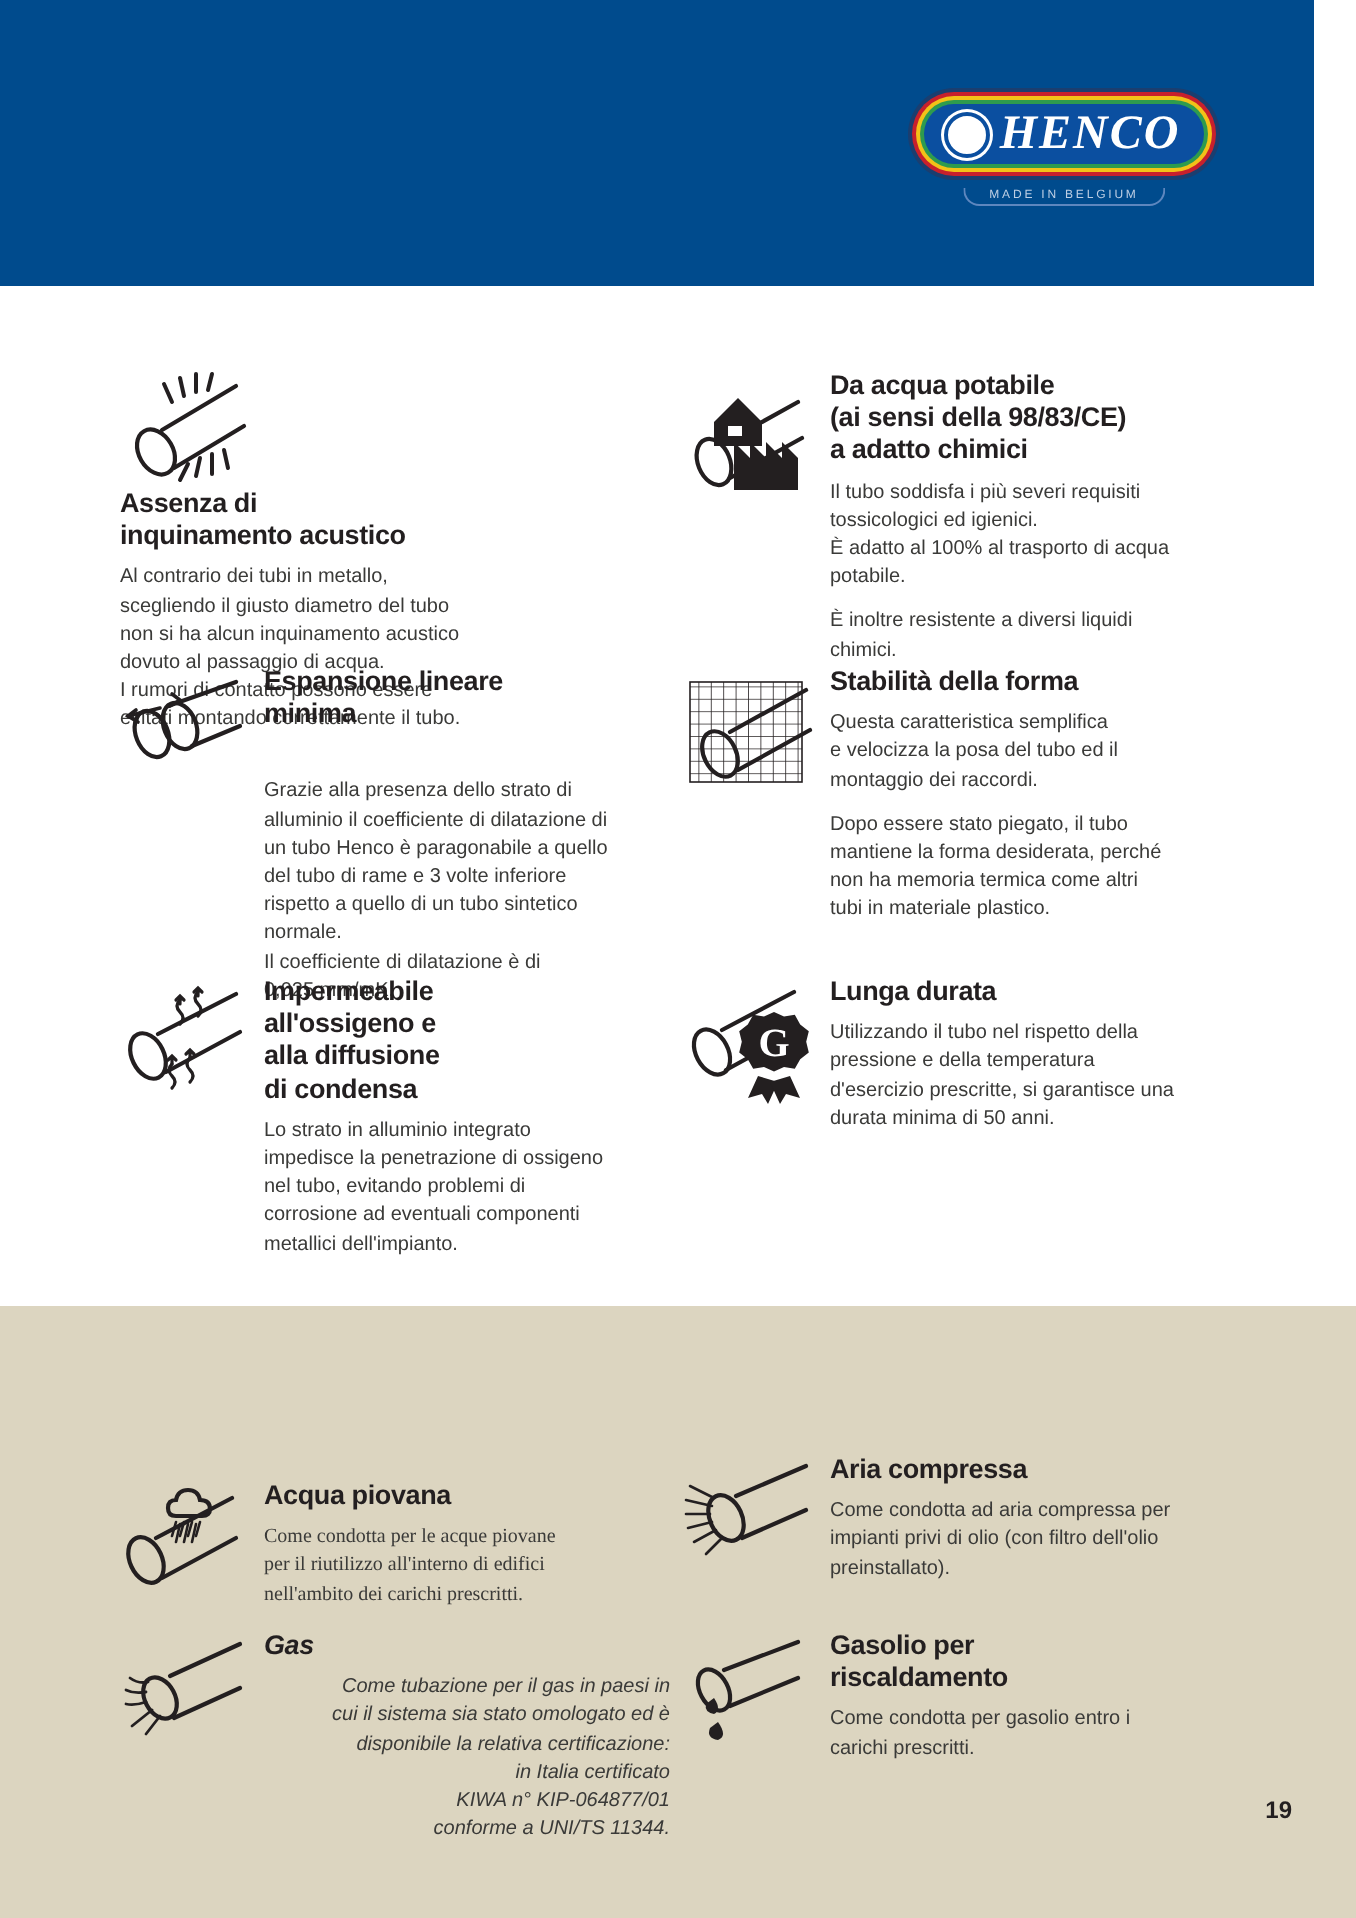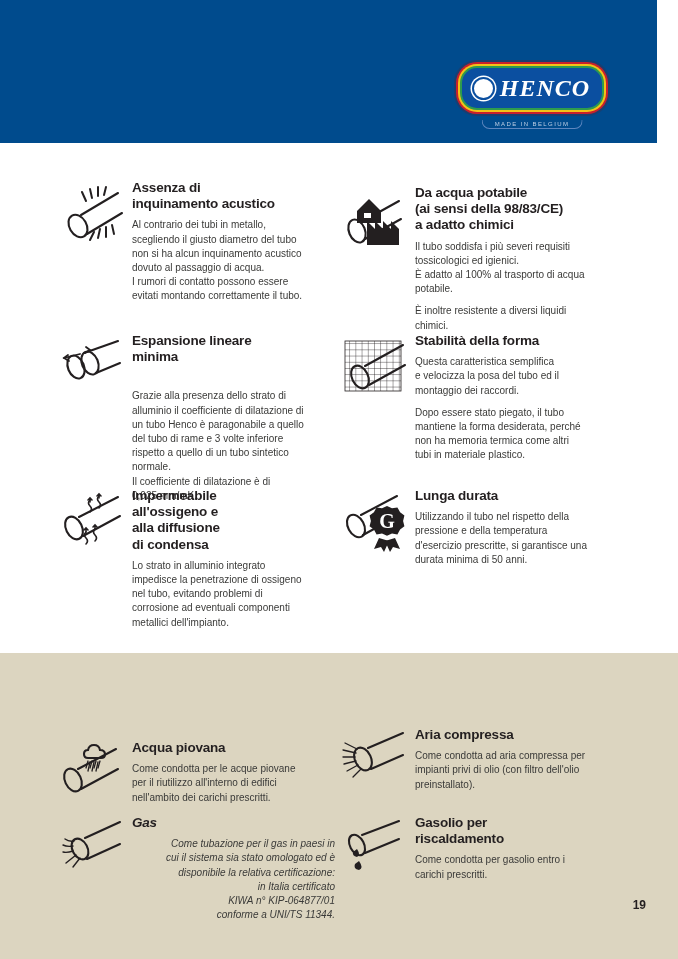--- a/index.html
+++ b/index.html
@@ -20,23 +20,23 @@
     position: absolute;
     left: 0;
     top: 0;
     width: 657px;
     height: 143px;
     background: #004B8D;
   }
   .logo {
     position: absolute;
     right: 47px;
-    top: 60px;
+    top: 44px;
     width: 156px;
-    height: 56px;
+    height: 46px;
   }
   .logo-outer {
     position: absolute;
     inset: 0;
     border-radius: 23px;
     background: #1B3E6F;
     box-sizing: border-box;
   }
   .logo-ring-red {
     position: absolute;
@@ -136,21 +136,21 @@
     margin: 0 0 8px 0;
     font-size: 10px;
     line-height: 1.42;
     color: #3A3A38;
   }
   .feature p:last-child {
     margin-bottom: 0;
   }
 
   
-  #f-acustico   { left: 60px;  top: 180px; width: 275px; }
+  #f-acustico   { left: 60px;  top: 180px; width: 275px; flex-direction: column; }
   #f-potabile   { left: 343px; top: 185px; width: 290px; }
   #f-espansione { left: 60px;  top: 333px; width: 275px; }
   #f-stabilita  { left: 343px; top: 333px; width: 290px; }
   #f-impermeab  { left: 60px;  top: 488px; width: 275px; }
   #f-durata     { left: 343px; top: 488px; width: 290px; }
 
   
   #f-piovana    { left: 60px;  top: 740px; width: 275px; }
   #f-aria       { left: 343px; top: 727px; width: 290px; }
   #f-gas        { left: 60px;  top: 815px; width: 275px; font-style: italic; }
@@ -394,21 +394,21 @@
           <line x1="34" y1="18" x2="32" y2="27"></line>
           <line x1="38" y1="18" x2="36" y2="27"></line>
         </g>
       </g>
     </svg>
   </div>
   <div class="copy">
     <h3>
       <span>Acqua piovana</span>
     </h3>
-    <p style="white-space: pre-line;">Come condotta per le acque piovane
+    <p style="white-space: pre-line; font-family: Liberation Serif, serif;">Come condotta per le acque piovane
 per il riutilizzo all'interno di edifici
 nell'ambito dei carichi prescritti.</p>
   </div>
 </div>
 
 <div class="feature" id="f-aria">
   <div class="icon-slot">
     <svg width="66" height="56" viewBox="0 0 66 56">
       <g fill="none" stroke="#231F20" stroke-width="2.1" stroke-linecap="round">
         <ellipse cx="20" cy="28" rx="8" ry="12" transform="rotate(-25 20 28)"></ellipse>

